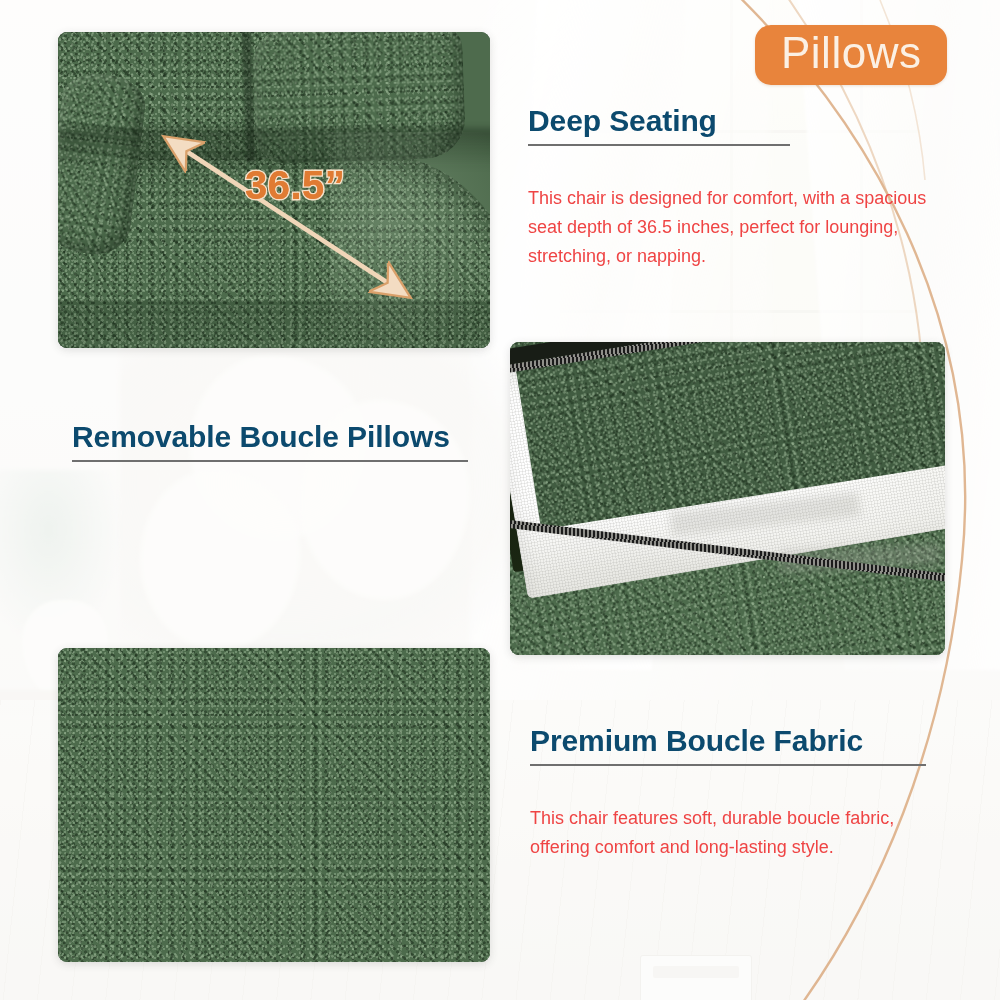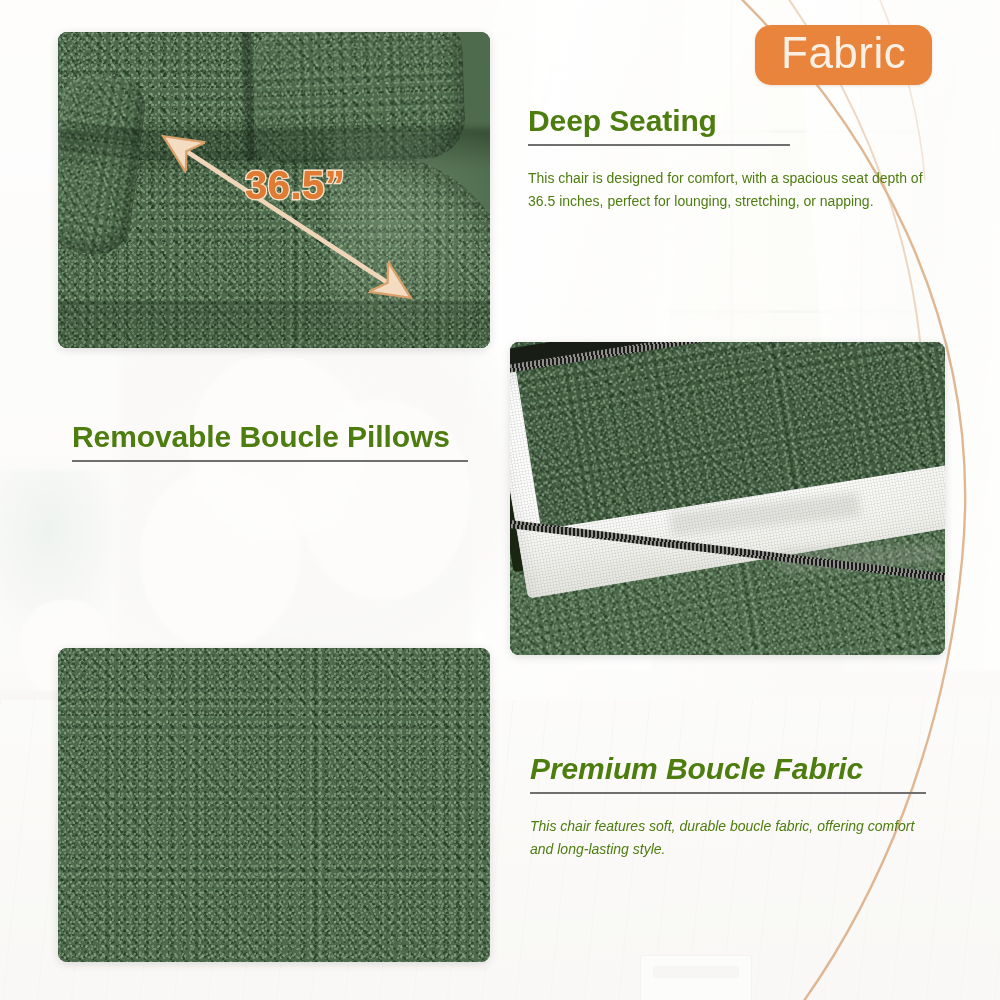--- a/index.html
+++ b/index.html
@@ -208,37 +208,37 @@
     background:repeating-linear-gradient(90deg,#1b1b1b 0 2px,#8f8f8a 2px 4px);
     border-radius:2px;
   }
   .zip-tape{
     position:absolute;height:16px;background:#181d16;border-radius:2px;
   }
 
   
   .block{position:absolute;}
   .heading{
-    font-size:30px;font-weight:bold;color:#4d7c0f;
+    font-size:30px;font-weight:bold;color:#0c4a6e;
     letter-spacing:-.1px;white-space:nowrap;
   }
   .hrule{height:2px;background:#6f6f6f;margin-top:6px;}
   .body-text{
-    margin-top:21px;font-size:14px;line-height:1.62;color:#4d7c0f;
+    margin-top:38px;font-size:18px;line-height:1.62;color:#ef4444;
   }
 
   .blk-deep{left:528px;top:104px;width:420px;}
   .blk-deep .hrule{width:262px;}
   .blk-deep .body-text{width:420px;}
 
   .blk-pillows{left:72px;top:420px;width:400px;}
   .blk-pillows .hrule{width:396px;}
   .blk-pillows .body-text{width:380px;}
 
-  .blk-fabric{left:530px;top:752px;width:400px;font-style:italic;}
+  .blk-fabric{left:530px;top:724px;width:400px;}
   .blk-fabric .hrule{width:396px;}
   .blk-fabric .body-text{width:395px;}
 
   
   .dim-svg{position:absolute;left:58px;top:32px;width:432px;height:316px;pointer-events:none;}
   .dim-label{
     position:absolute;left:245px;top:163px;
     font-size:40px;font-weight:bold;color:#E07B33;
     letter-spacing:.5px;
     -webkit-text-stroke:3px #F6E0C8;
@@ -283,21 +283,21 @@
 
     <div class="bg-wash"></div>
   </div>
 
   <svg class="deco-arcs" viewBox="0 0 1000 1000">
     <path d="M 700 -40 C 880 120, 985 330, 962 560 C 945 740, 880 900, 790 1020" fill="none" stroke="#dbaa80" stroke-width="2.4" opacity=".85"></path>
     <path d="M 760 -40 C 900 140, 945 340, 915 520" fill="none" stroke="#e0b892" stroke-width="2" opacity=".55"></path>
     <path d="M 880 0 C 905 60, 920 120, 925 180" fill="none" stroke="#e6c7a8" stroke-width="1.6" opacity=".45"></path>
   </svg>
 
-  <div class="badge">Fabric</div>
+  <div class="badge">Pillows</div>
 
   <div class="card card-sofa">
     <div class="sofa-scene">
       <div class="boucle sofa-seat"></div>
       <div class="boucle sofa-back"></div>
       <div class="boucle sofa-back2"></div>
       <div class="sofa-gap"></div>
       <div class="boucle sofa-bolster"></div>
       <div class="sofa-shadow"></div>
       <div class="sofa-seat-front"></div>

